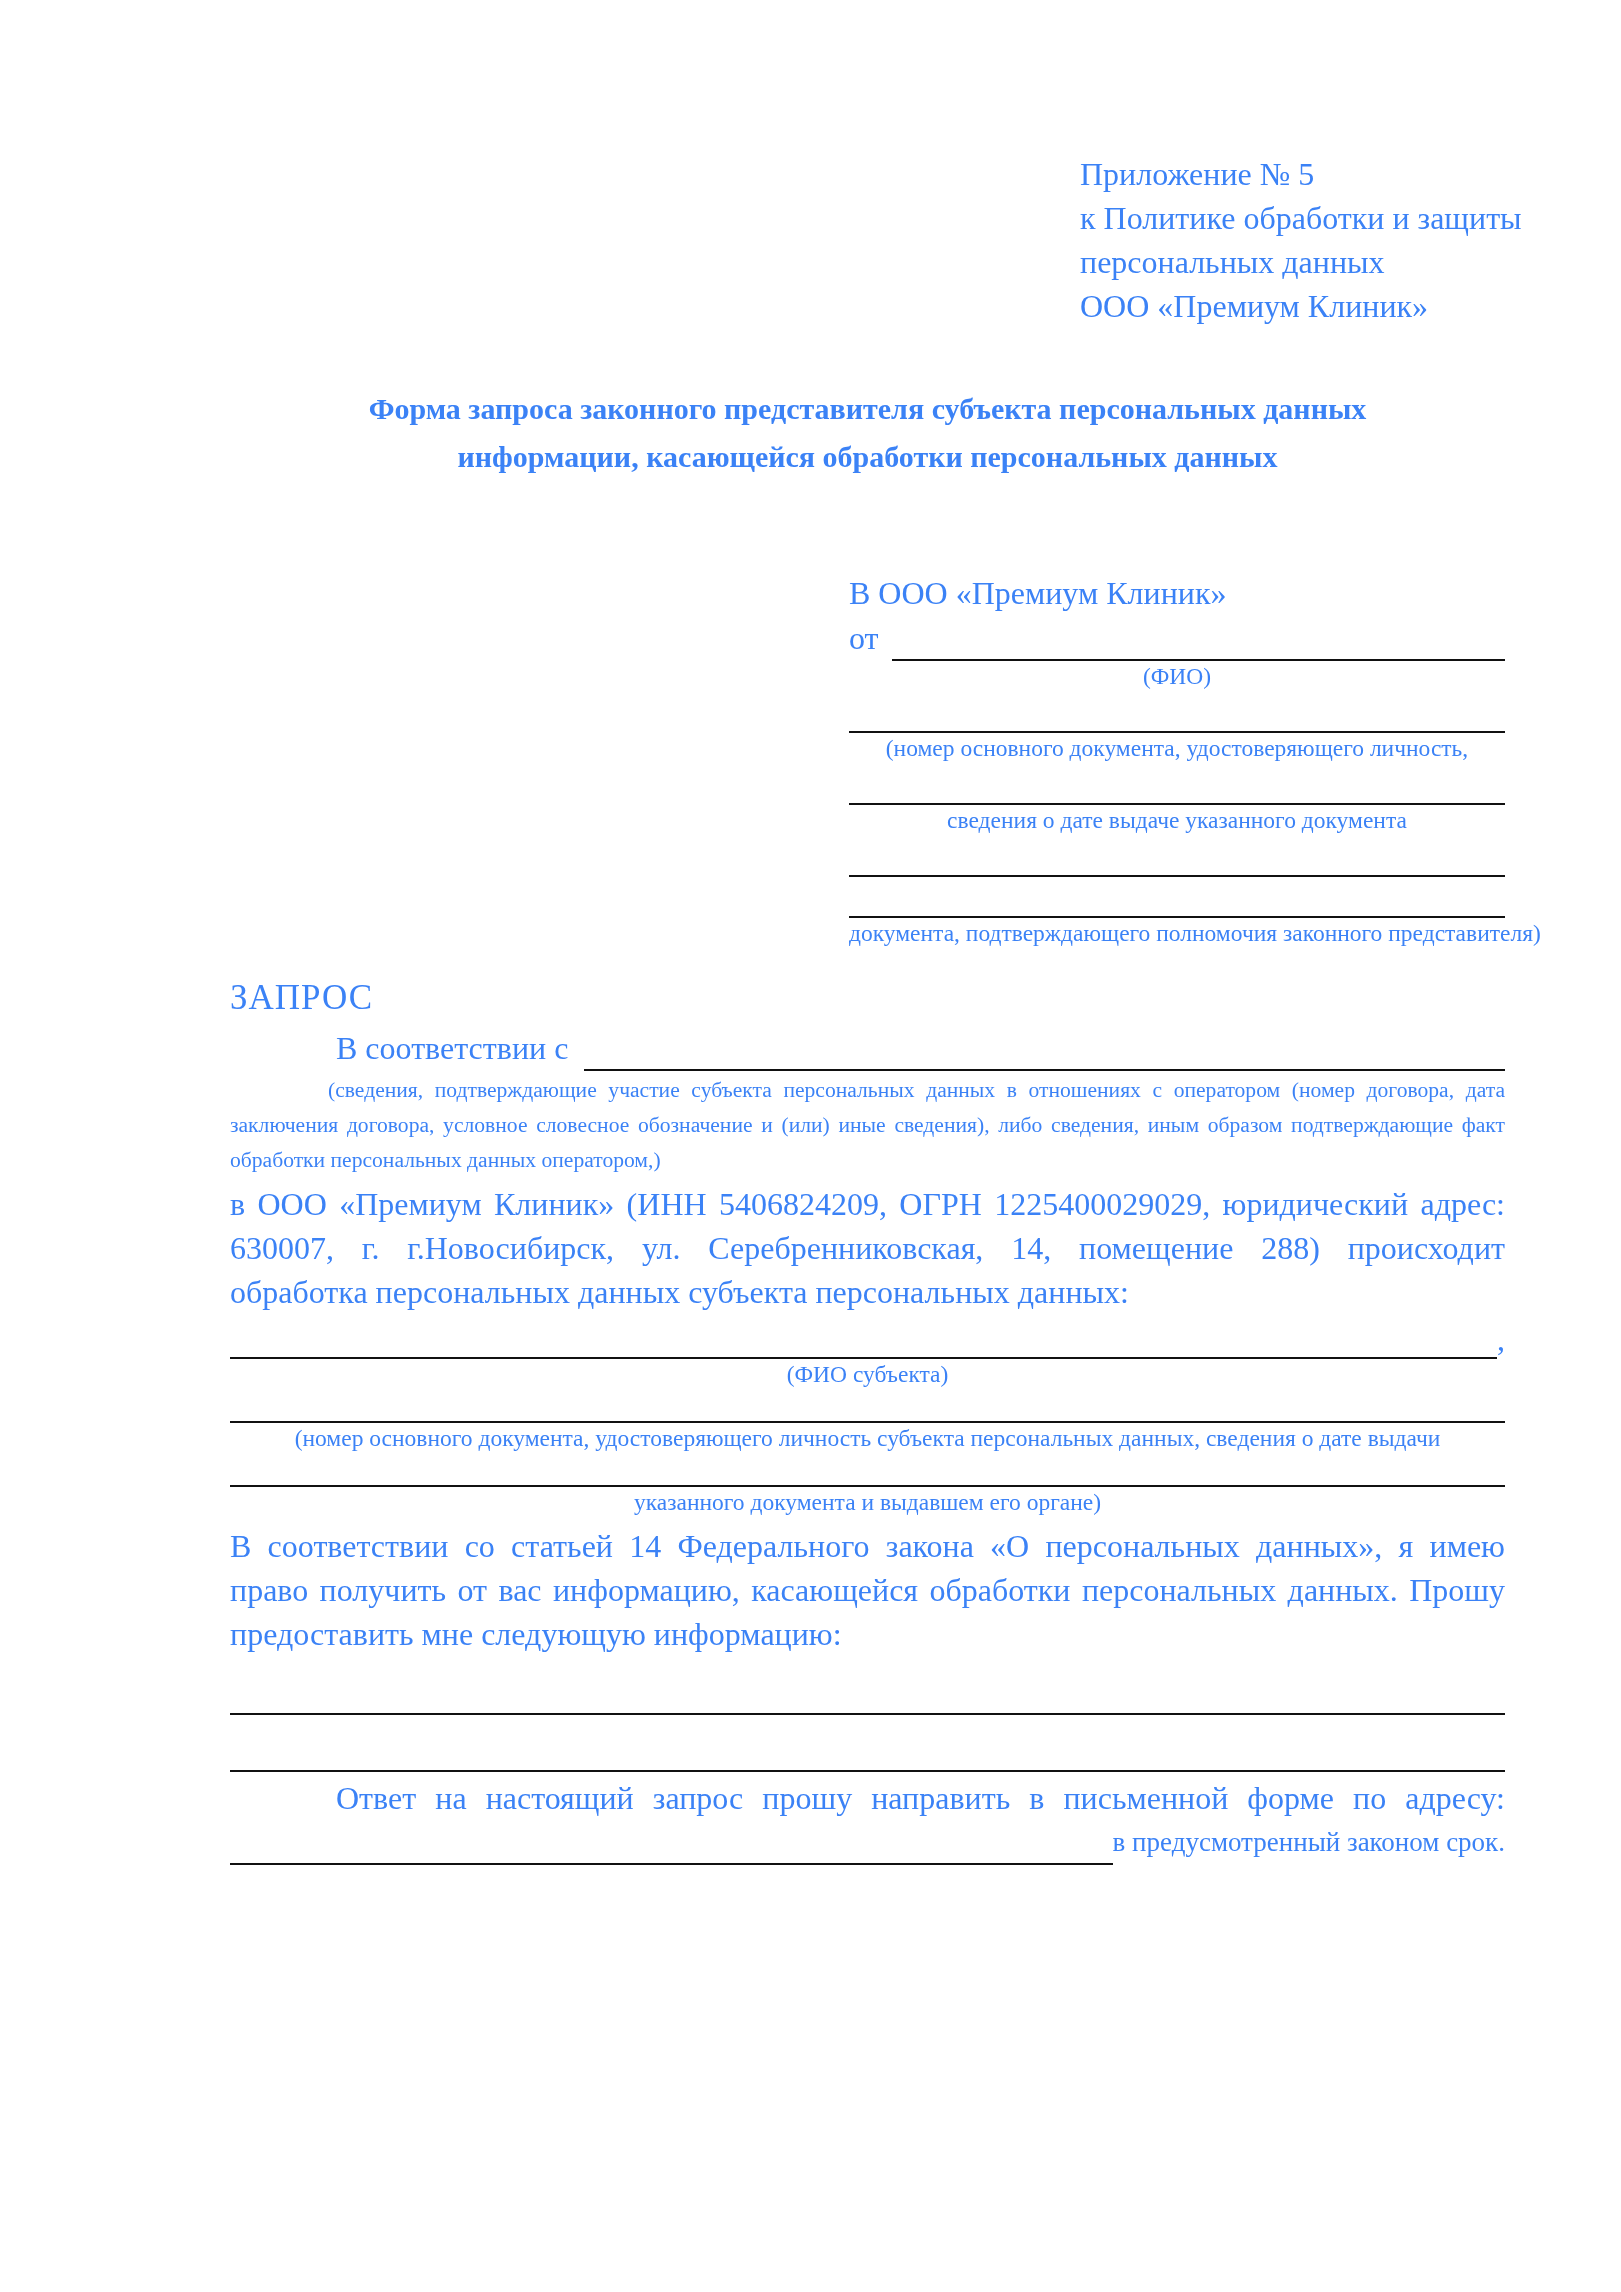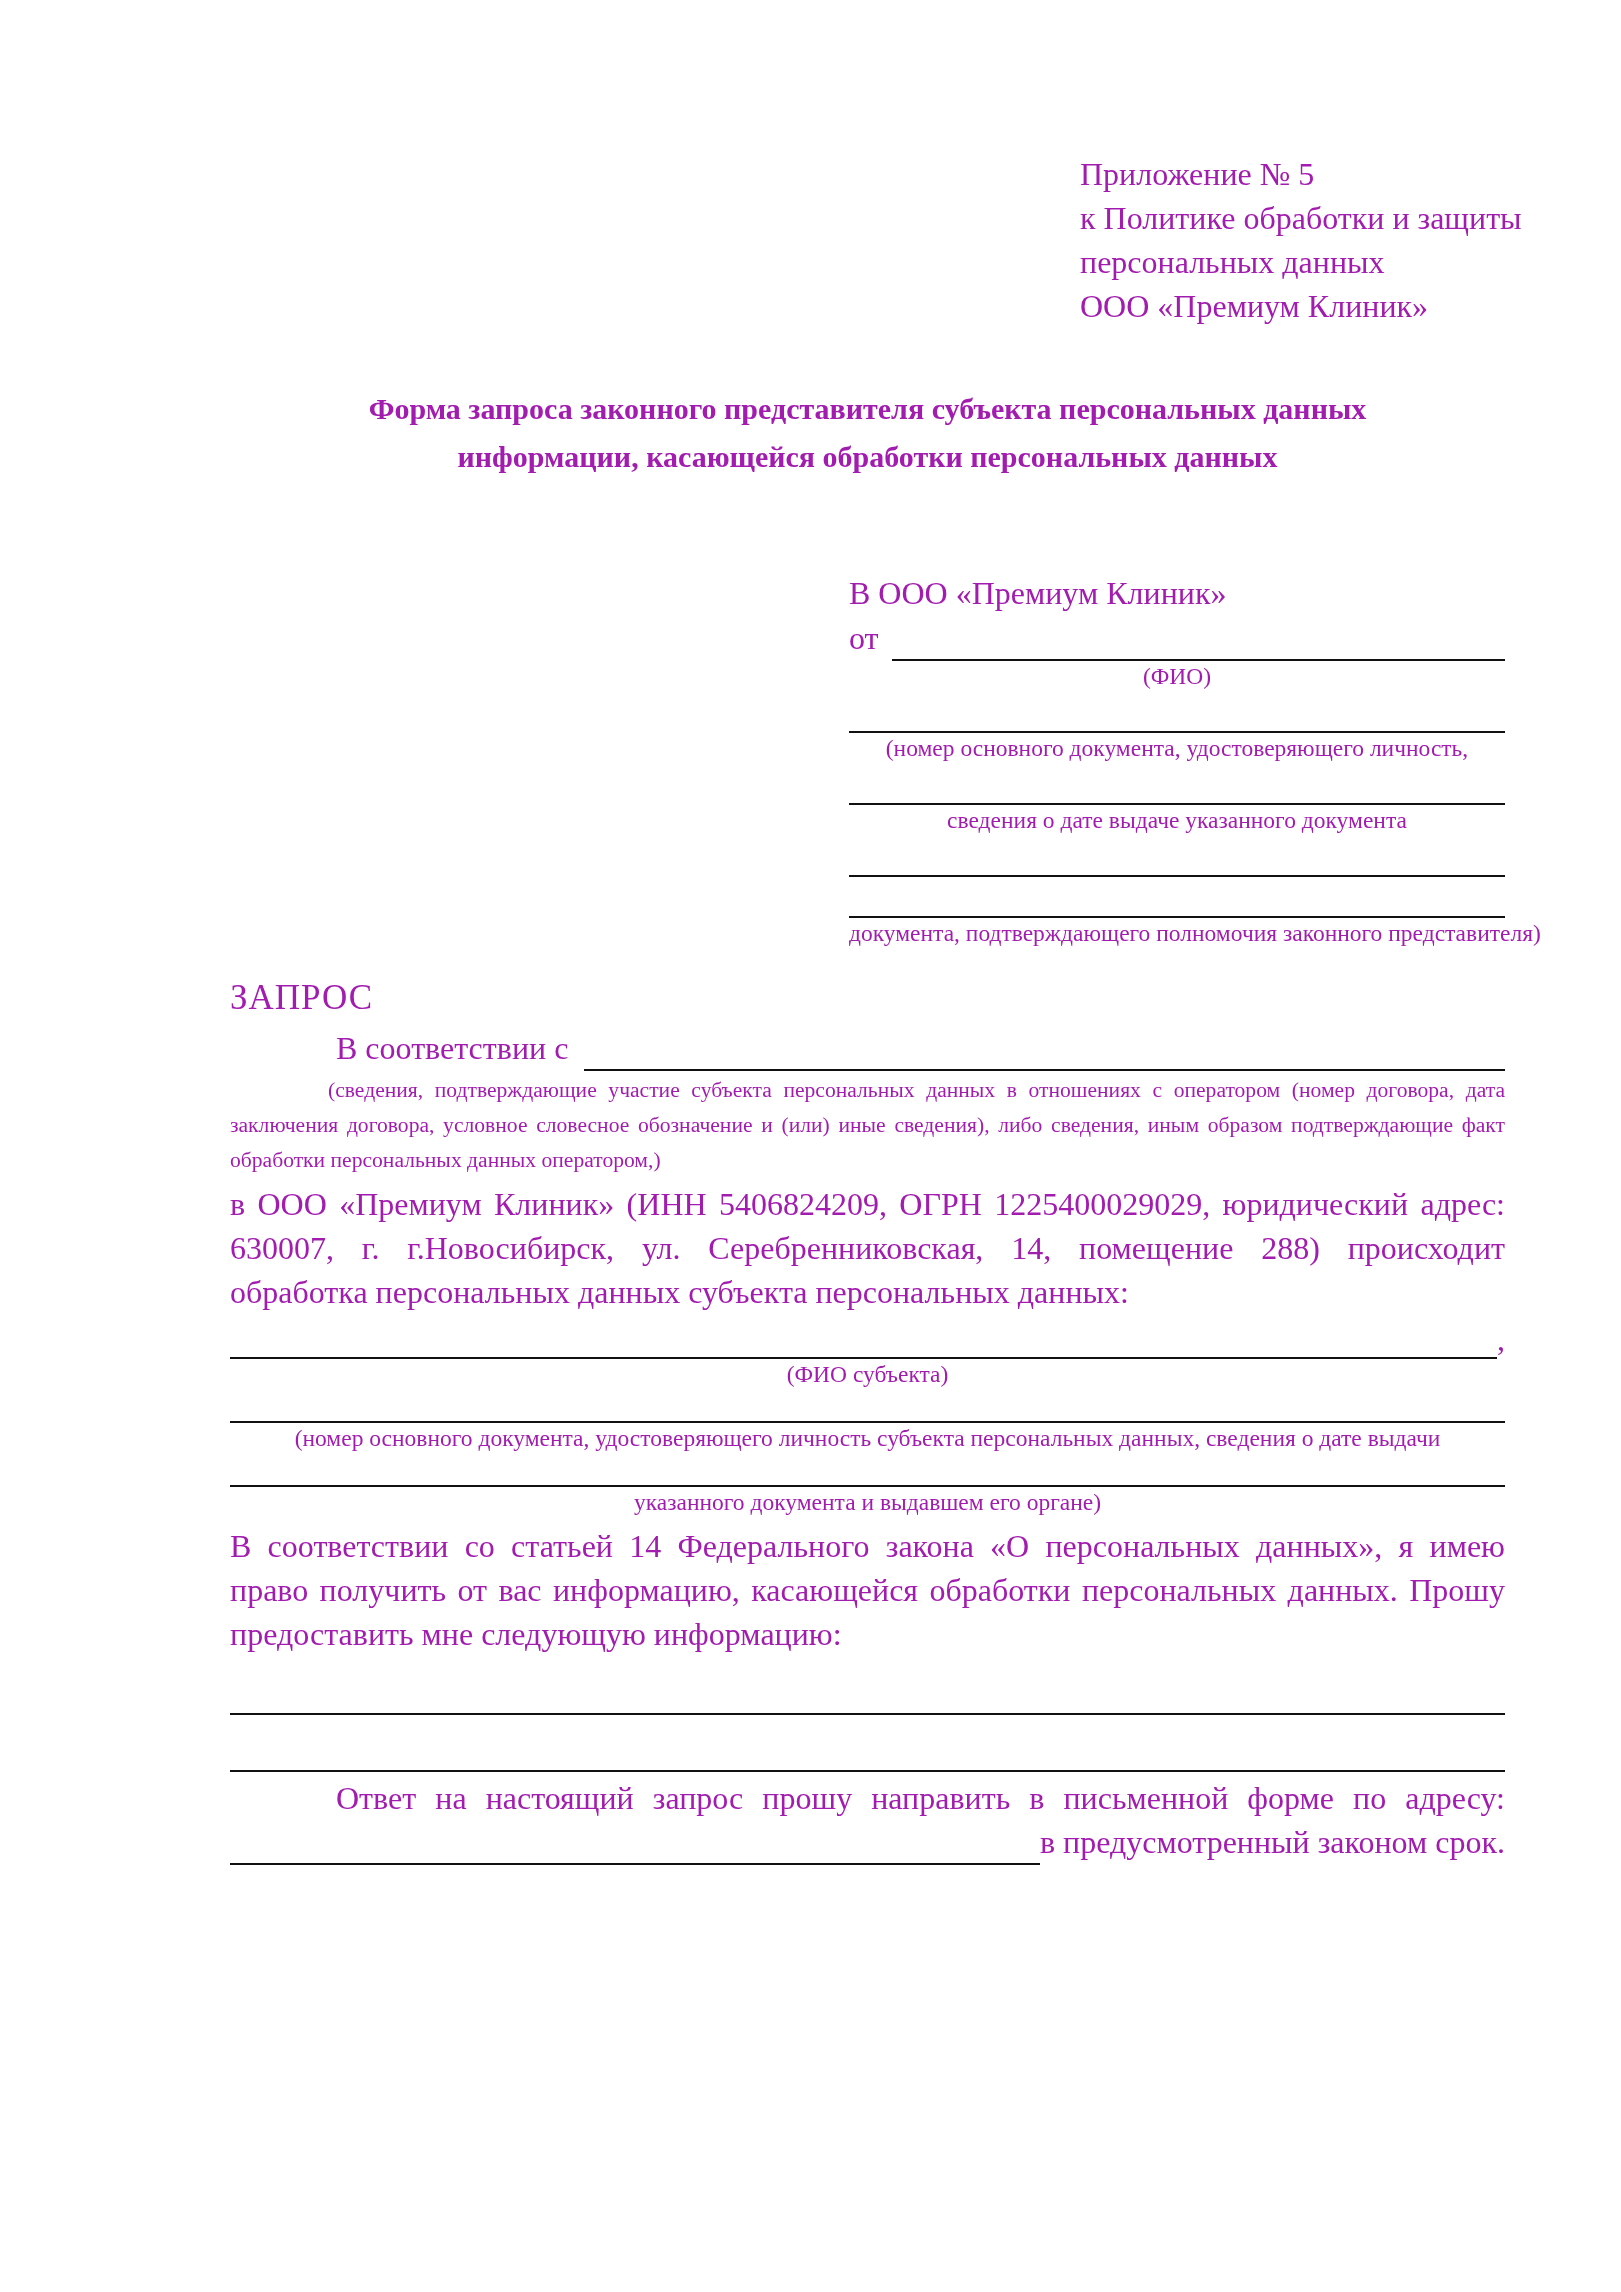--- a/index.html
+++ b/index.html
@@ -1,18 +1,18 @@
 <!DOCTYPE html>
 <html><head>
 <meta charset="utf-8">
 <style>
   html,body { margin:0; padding:0; background:#888; }
   .page {
     width:1621px; height:2293px;
-    background:#ffffff; color:#a21caf;
+    background:#ffffff; color:#3b82f6;
     font-family:"Liberation Serif", serif;
     box-sizing:border-box;
     padding:152px 116px 0 230px;
     margin:0 auto;
     position:relative;
     overflow:hidden;
   }
   
   .nline { white-space:nowrap; }
   
@@ -44,21 +44,21 @@
   .body-par { font-size:32px; line-height:44px; }
   .op-par { margin-top:3.9px; }
   .law-par { margin-top:5.9px; }
 
   .fio-row { margin-top:5.9px; font-size:32px; line-height:39px; }
   .wide-blank { height:31px; }
   .tall-blank1 { height:57px; }
   .tall-blank2 { height:55px; }
 
   .answer-par { margin-top:3.9px; padding-left:106px; }
-  .tail-row { font-size:32px; line-height:45px; }
+  .tail-row { font-size:27px; line-height:45px; }
   .tail-text { white-space:nowrap; }
 
   .footer-row { margin-top:67px; font-size:32px; line-height:44px; display:flex; justify-content:space-between; align-items:flex-end; }
   .sig-group { display:flex; align-items:flex-end; }
   .sig-line { width:414px; border-bottom:2.9px solid #111; align-self:stretch; }
   .date-text { white-space:nowrap; }
 </style>
 </head>
 <body>
 

